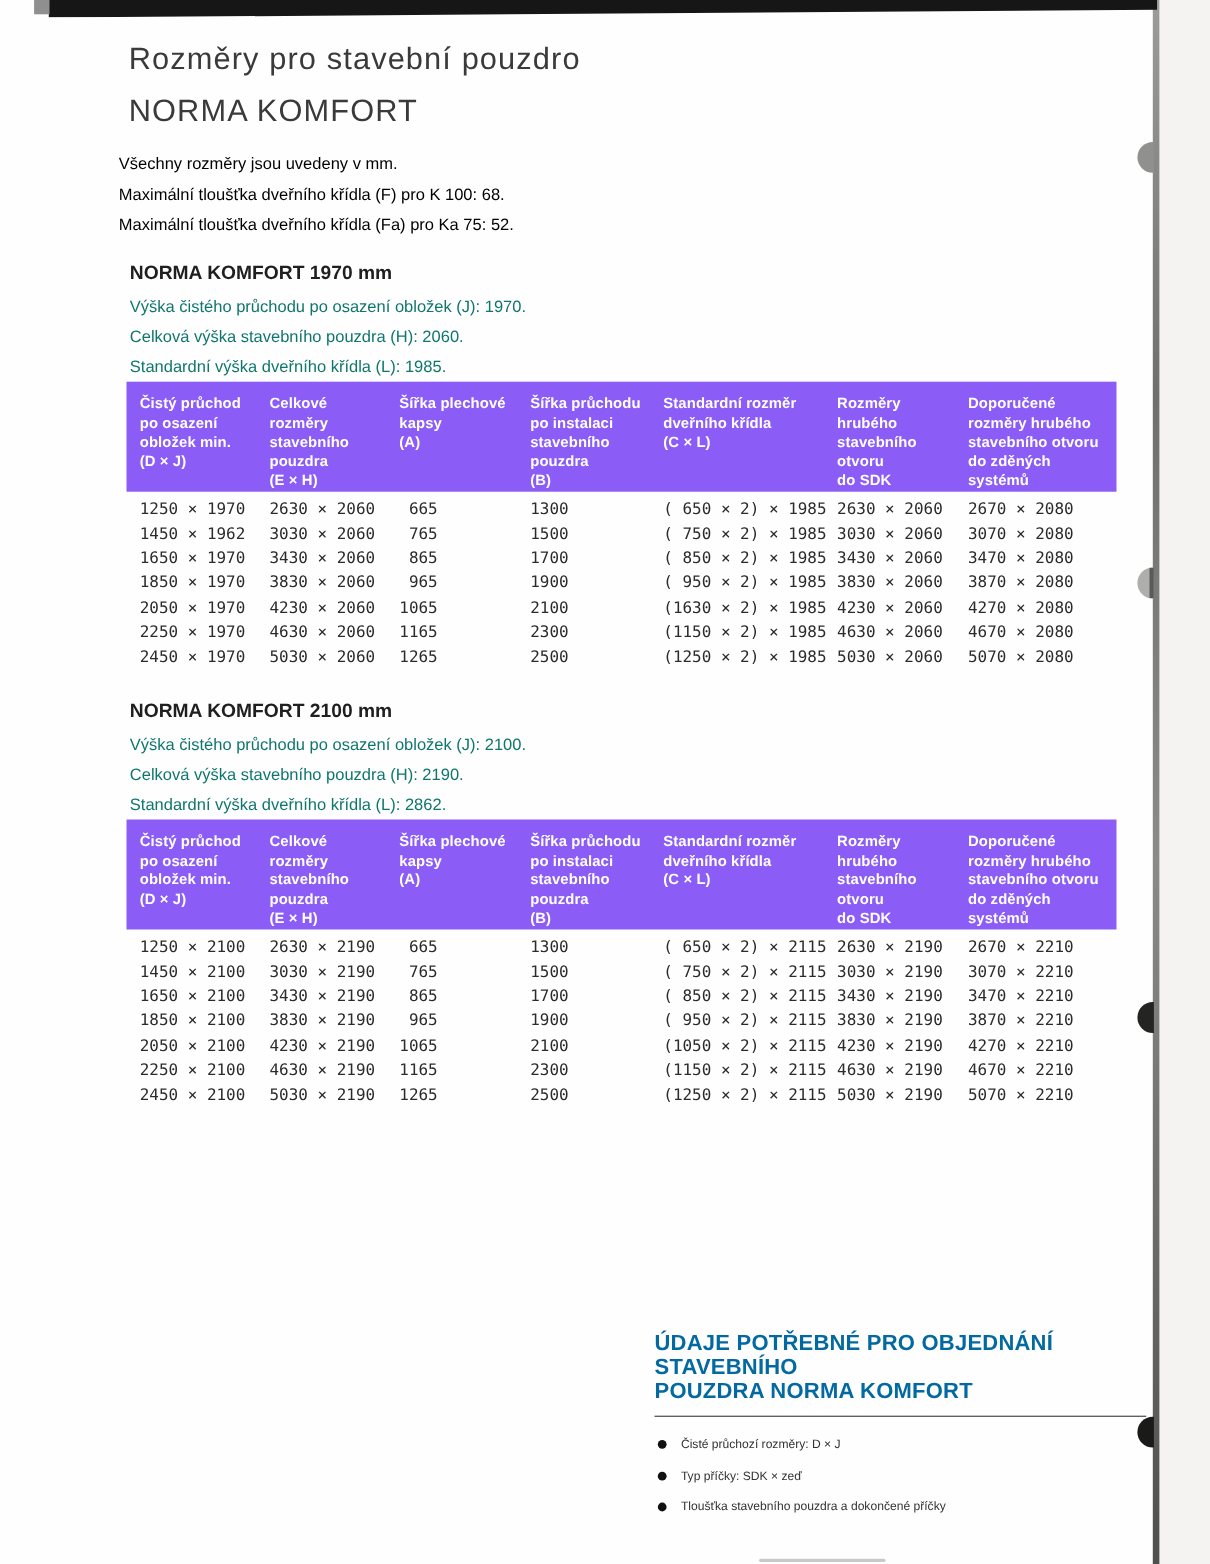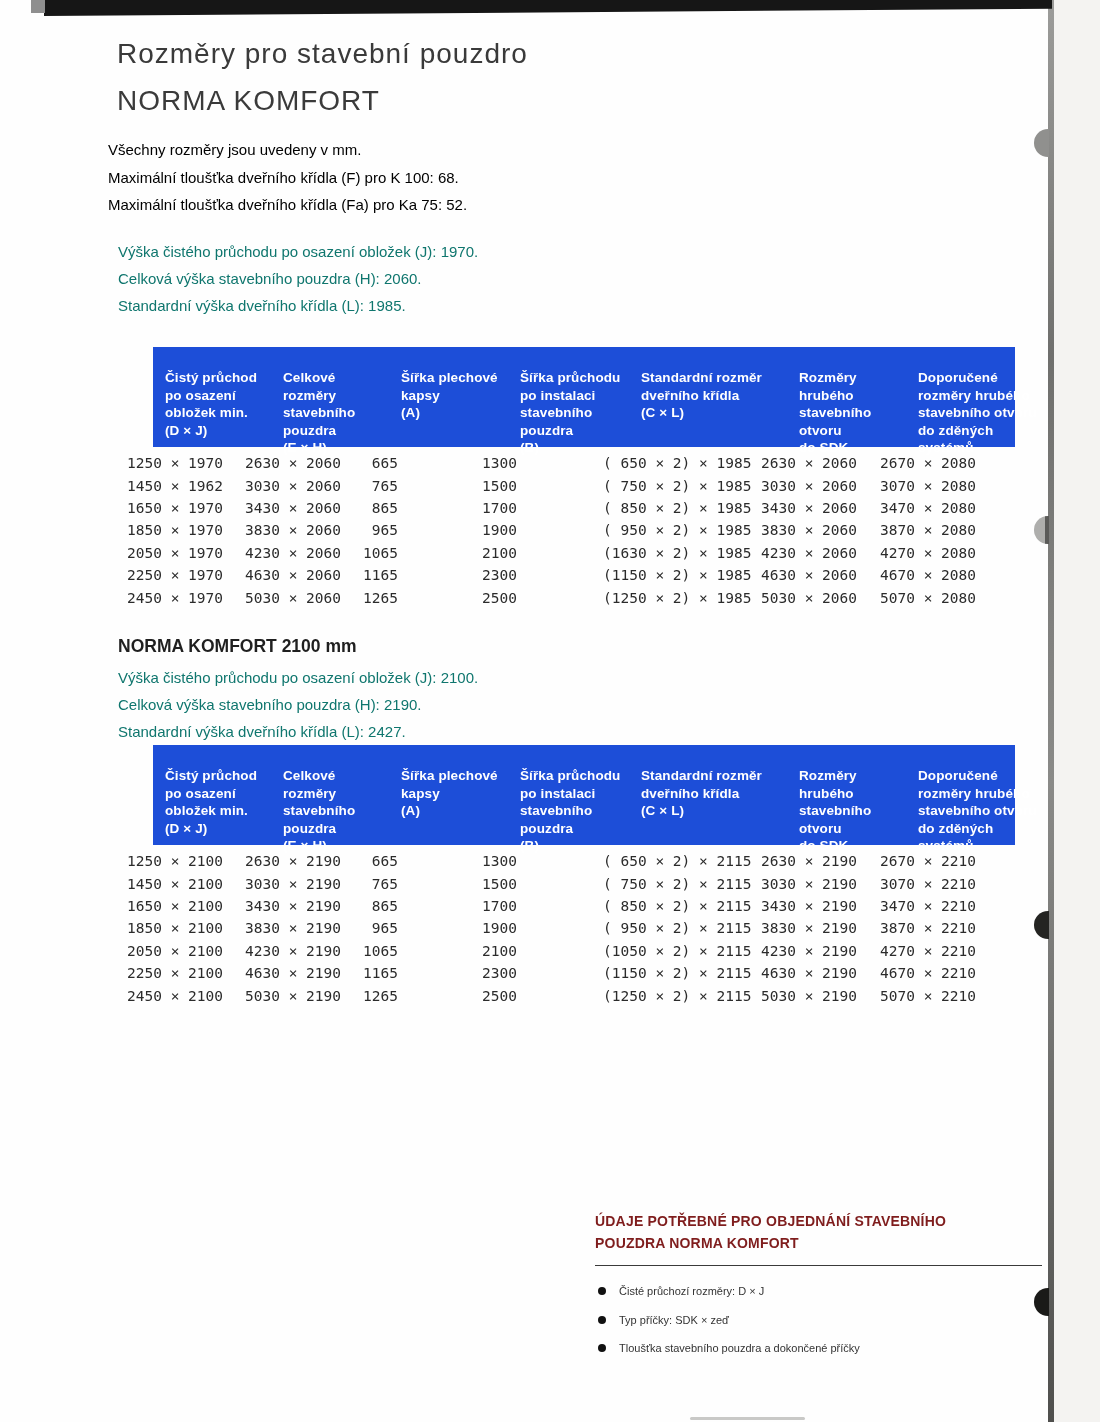--- a/index.html
+++ b/index.html
@@ -29,29 +29,29 @@
   
   .section{position:absolute; left:118px;}
   .section-1{top:238px;} .section-2{top:636px;}
   .section-heading{font-size:17.5px; font-weight:700; color:#1f1f1f; margin:0 0 7px 0;}
   .section-line{font-size:15px; line-height:27px; color:#0f766e;}
 
   
   .dims-table{position:absolute; left:115px; width:900px;}
   .table-1{top:347px;} .table-2{top:745px;}
   .thead{display:grid; grid-template-columns:118px 118px 119px 121px 158px 119px 147px;
-    background:#1d4ed8; color:#ffffff; height:100px; padding-top:22px; box-sizing:border-box;margin-left:38px;}
+    background:#8b5cf6; color:#ffffff; height:100px; padding-top:11px; box-sizing:border-box;}
   .hcell{padding-left:12px; font-size:13.5px; font-weight:700; line-height:17.5px; white-space:pre-line; letter-spacing:0.1px;}
   .tbody{padding-top:5px;}
   .trow{display:grid; grid-template-columns:118px 118px 119px 121px 158px 119px 147px; height:22.4px; align-items:center;}
   .cell{padding-left:12px; font-family:"DejaVu Sans Mono", monospace; font-size:14.5px; color:#2b2b2b; white-space:pre;}
 
   
   .order{position:absolute; left:595px; top:1210px; width:452px;}
-  .order-heading{font-size:14px; font-weight:700; line-height:22px; letter-spacing:0.2px; color:#7f1d1d; white-space:pre-line; margin:0;}
+  .order-heading{font-size:20px; font-weight:700; line-height:22px; letter-spacing:0.2px; color:#0369a1; white-space:pre-line; margin:0;}
   .order-rule{border:none; border-top:1.5px solid #3a3a3a; margin:11px 0 0 0; width:447px;}
   .order-bullets{margin-top:11px;}
   .bullet-item{display:flex; align-items:center; gap:13px; font-size:11px; height:28.5px; color:#333;}
   .bullet-dot{width:8px; height:8px; border-radius:50%; background:#111; flex:none; margin-left:3px;}
 </style>
 </head>
 <body>
 
 <div class="canvas">
 
@@ -70,20 +70,21 @@
     <div>NORMA KOMFORT</div>
   </div>
 
   <div class="intro">
     <div class="intro-line">Všechny rozměry jsou uvedeny v mm.</div>
     <div class="intro-line">Maximální tloušťka dveřního křídla (F) pro K 100: 68.</div>
     <div class="intro-line">Maximální tloušťka dveřního křídla (Fa) pro Ka 75: 52.</div>
   </div>
 
   <div class="section section-1">
+    <div class="section-heading">NORMA KOMFORT 1970 mm</div>
     <div class="section-line">Výška čistého průchodu po osazení obložek (J): 1970.</div>
     <div class="section-line">Celková výška stavebního pouzdra (H): 2060.</div>
     <div class="section-line">Standardní výška dveřního křídla (L): 1985.</div>
   </div>
 
   <div class="dims-table table-1">
     <div class="thead">
       <div class="hcell">Čistý průchod
 po osazení
 obložek min.
@@ -179,21 +180,21 @@
           <div class="cell">5030 × 2060</div>
           <div class="cell">5070 × 2080</div>
         </div>
       </div>
   </div>
 
   <div class="section section-2">
     <div class="section-heading">NORMA KOMFORT 2100 mm</div>
     <div class="section-line">Výška čistého průchodu po osazení obložek (J): 2100.</div>
     <div class="section-line">Celková výška stavebního pouzdra (H): 2190.</div>
-    <div class="section-line">Standardní výška dveřního křídla (L): 2427.</div>
+    <div class="section-line">Standardní výška dveřního křídla (L): 2862.</div>
   </div>
 
   <div class="dims-table table-2">
     <div class="thead">
       <div class="hcell">Čistý průchod
 po osazení
 obložek min.
 (D × J)</div>
       <div class="hcell">Celkové
 rozměry

